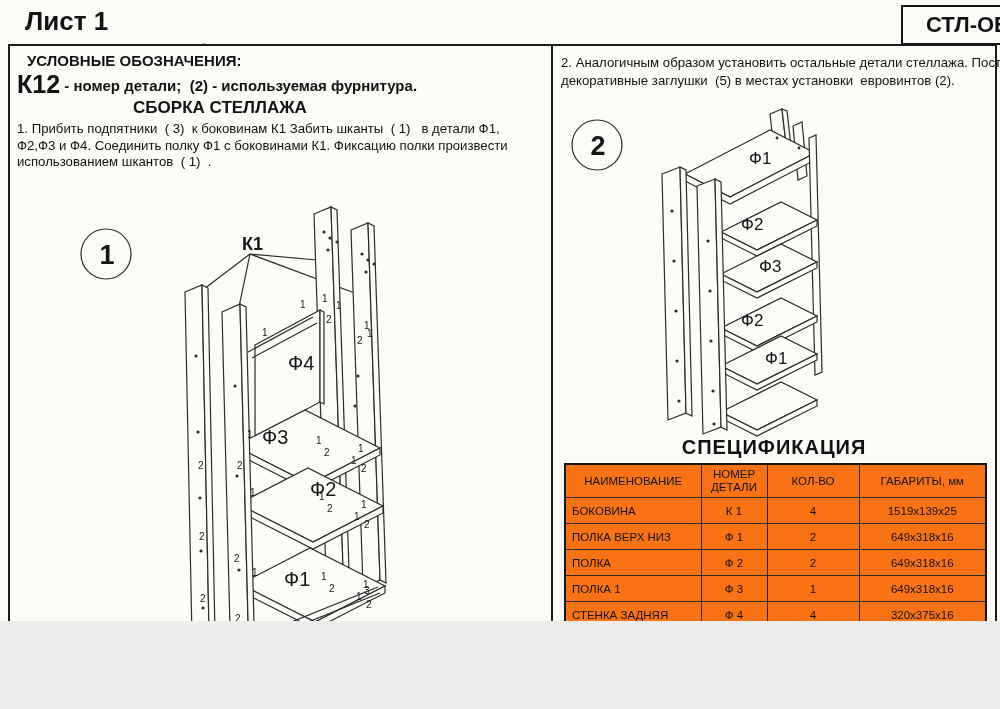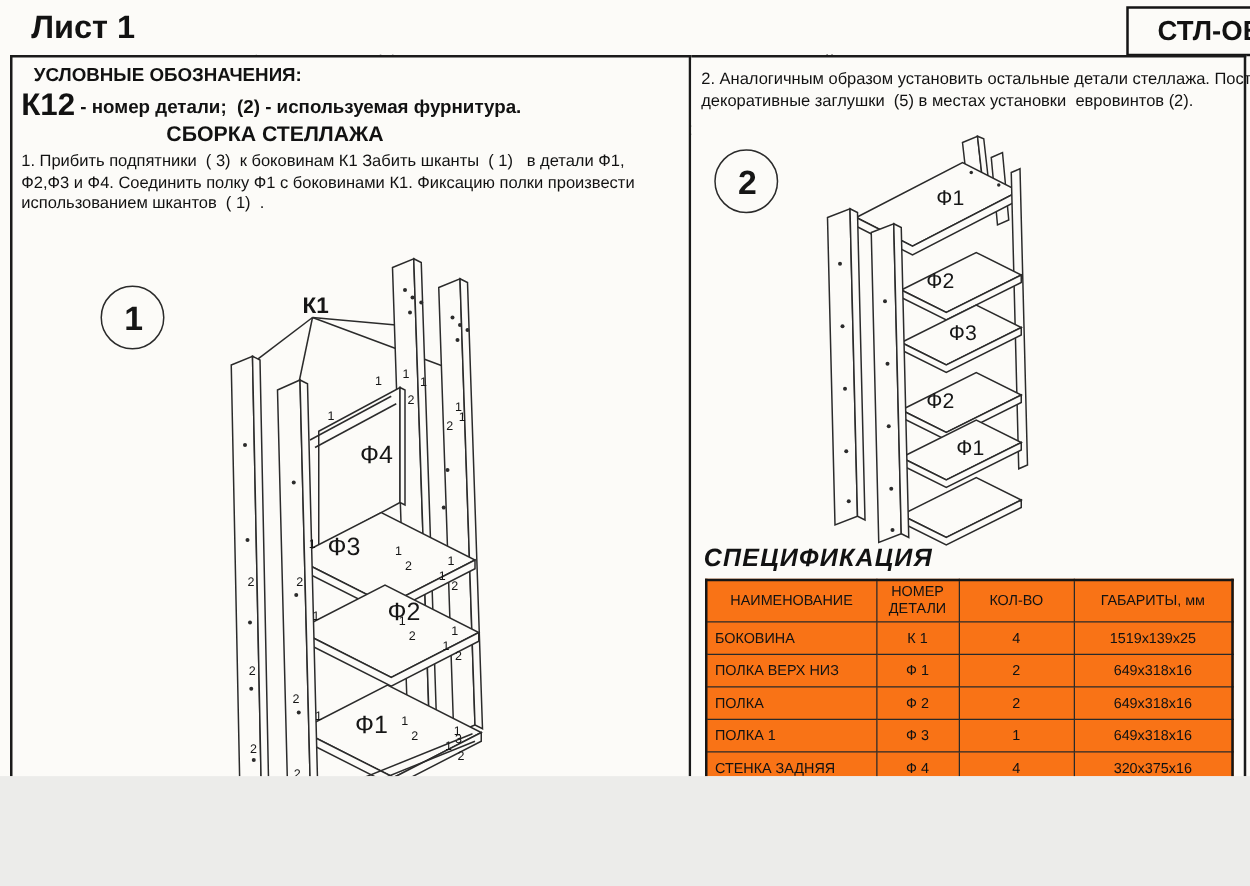--- a/index.html
+++ b/index.html
@@ -26,21 +26,21 @@
   .step div{white-space:pre;}
   
   svg.diagram{position:absolute;left:0;top:0;}
   svg .ln{fill:none;stroke:#2b2b2b;stroke-width:1.2;}
   svg .face{fill:#fcfbf8;stroke:#2b2b2b;stroke-width:1.2;}
   svg .lbl{font-family:"Liberation Sans",sans-serif;fill:#161616;}
   svg .small{font-size:10px;}
   svg .dot{fill:#2b2b2b;}
   svg .badge-txt{font-size:27px;font-weight:bold;text-anchor:middle;}
   
-  .spec-title{position:absolute;left:10px;top:390px;width:422px;font-size:20px;font-weight:bold;letter-spacing:1px;font-style:italic;}
+  .spec-title{position:absolute;left:10px;top:390px;width:422px;text-align:center;font-size:20px;font-weight:bold;letter-spacing:1px;}
   table.spec{position:absolute;left:11px;top:417px;width:421px;border-collapse:collapse;table-layout:fixed;
              border:2px solid #161616;font-size:11.5px;background:#f97316;}
   table.spec th,table.spec td{border:1.2px solid #2a2a2a;padding:0 6px;font-weight:normal;}
   table.spec th{height:32px;text-align:center;line-height:13px;}
   table.spec td{height:25px;}
   td.c{text-align:center;}
 </style>
 </head>
 <body>
 

